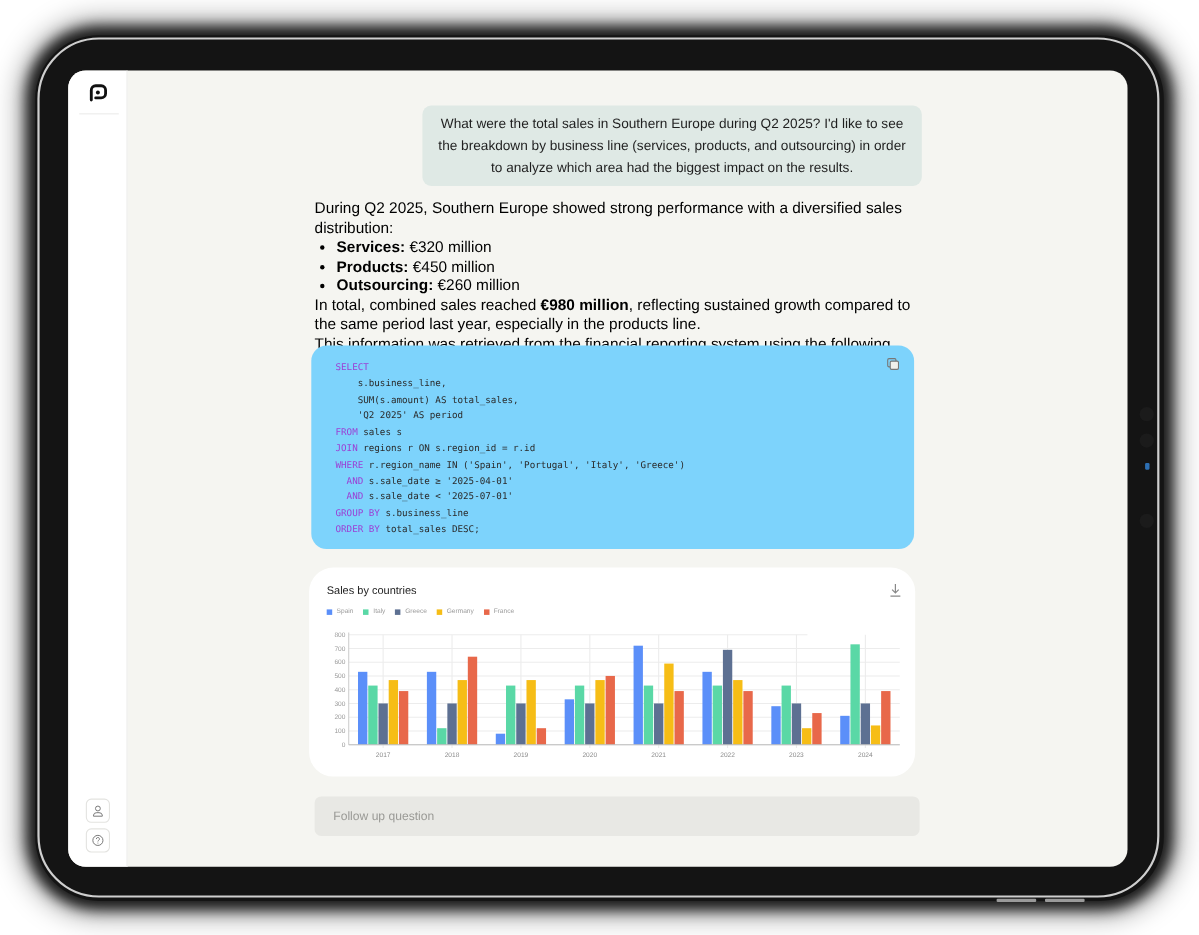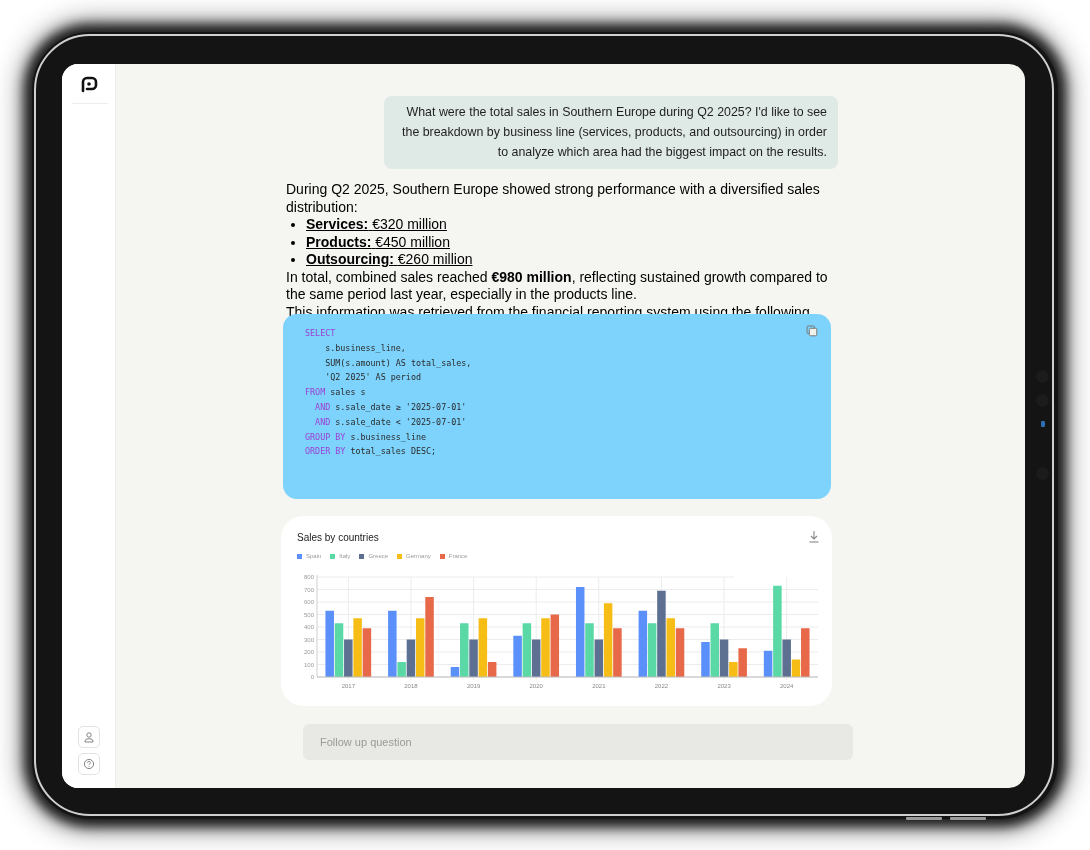--- a/index.html
+++ b/index.html
@@ -30,28 +30,28 @@
   .logo { position:absolute; left:16px; top:10px; width:22px; height:22px; }
   .sidebar-divider { position:absolute; left:10px; top:39px; width:36px; height:1px; background:#ececea; }
   .side-icon-btn {
     position:absolute; left:16px; width:20px; height:20px; border:1px solid #e3e3e0; border-radius:5px;
     background:#fff; display:flex; align-items:center; justify-content:center; cursor:pointer;
   }
   .main { position:absolute; left:53px; top:0; right:0; bottom:0; }
   .user-msg {
     position:absolute; left:269px; top:32px; width:454px; background:#dfe9e5;
     border-radius:8px; padding:6px 11px 7px 11px; box-sizing:border-box;
-    font-size:12.4px; line-height:20px; color:#1f1f1f; text-align:right;
+    font-size:12.4px; line-height:20px; color:#1f1f1f; text-align:center;
   }
   .answer {
     position:absolute; left:171px; top:117px; width:548px; font-size:14px; line-height:17.5px; color:#000000;
   }
   .answer p { margin:0; }
   .answer ul { margin:0; padding-left:20px; }
-  .answer li { margin:0;text-decoration:underline; }
+  .answer li { margin:0; }
   .answer b { font-weight:bold; }
   .code-card {
     position:absolute; left:168px; top:250px; width:548px; height:185px; background:#7dd3fc;
     border-radius:14px; box-sizing:border-box; padding:12px 0 0 22px;
   }
   .code-line {
     font-family:"DejaVu Sans Mono", monospace; font-size:8.4px; line-height:14.8px; color:#2a2a2a; white-space:pre;
   }
   .kw { color:#9b3fd4; }
   .copy-icon { position:absolute; right:12px; top:10px; width:14px; height:14px; cursor:pointer; }
@@ -59,21 +59,21 @@
     position:absolute; left:166px; top:452px; width:551px; height:190px; background:#ffffff;
     border-radius:22px; box-sizing:border-box;
   }
   .chart-title { position:absolute; left:16px; top:16px; font-size:10px; color:#222; }
   .download-icon { position:absolute; right:12px; top:14px; width:12px; height:14px; cursor:pointer; }
   .legend { position:absolute; left:16px; top:37px; display:flex; gap:9px; font-size:6px; color:#9a9a9a; }
   .legend-item { display:flex; align-items:center; gap:4px; }
   .legend-swatch { width:5px; height:5px; display:inline-block; }
   .chart-svg { position:absolute; left:0; top:0; }
   .followup {
-    position:absolute; left:188px; top:660px; width:550px; height:36px; background:#e8e8e4; border-radius:6px;
+    position:absolute; left:171px; top:660px; width:550px; height:36px; background:#e8e8e4; border-radius:6px;
     box-sizing:border-box; padding:0 17px; border:none; outline:none;
     font-family:"Liberation Sans", sans-serif; font-size:11px; color:#333;
   }
   .followup::placeholder { color:#9a9a96; }
 </style>
 </head>
 <body>
 
 <div class="device"></div>
 <div class="device-rim"></div>
@@ -124,21 +124,23 @@
       <svg class="copy-icon" viewBox="0 0 14 14">
         <rect x="2" y="2" width="7.5" height="7.5" rx="1.2" fill="none" stroke="#777" stroke-width="1"></rect>
         <rect x="4.3" y="4.3" width="7.5" height="7.5" rx="1.2" fill="#f0f0ec" stroke="#777" stroke-width="1"></rect>
       </svg>
       <div id="code-lines">
           <div class="code-line"><span class="kw">SELECT</span><span></span></div>
           <div class="code-line"><span>    s.business_line,</span></div>
           <div class="code-line"><span>    SUM(s.amount) AS total_sales,</span></div>
           <div class="code-line"><span>    'Q2 2025' AS period</span></div>
           <div class="code-line"><span class="kw">FROM</span><span> sales s</span></div>
-          <div class="code-line"><span class="kw">  AND</span><span> s.sale_date ≥ '2025-07-01'</span></div>
+          <div class="code-line"><span class="kw">JOIN</span><span> regions r ON s.region_id = r.id</span></div>
+          <div class="code-line"><span class="kw">WHERE</span><span> r.region_name IN ('Spain', 'Portugal', 'Italy', 'Greece')</span></div>
+          <div class="code-line"><span class="kw">  AND</span><span> s.sale_date ≥ '2025-04-01'</span></div>
           <div class="code-line"><span class="kw">  AND</span><span> s.sale_date &lt; '2025-07-01'</span></div>
           <div class="code-line"><span class="kw">GROUP BY</span><span> s.business_line</span></div>
           <div class="code-line"><span class="kw">ORDER BY</span><span> total_sales DESC;</span></div>
         </div>
     </div>
 
     <div class="chart-card">
       <div class="chart-title">Sales by countries</div>
       <svg class="download-icon" viewBox="0 0 12 14">
         <path d="M6 1 V9 M3 6 L6 9 L9 6" fill="none" stroke="#888" stroke-width="1.1"></path>

